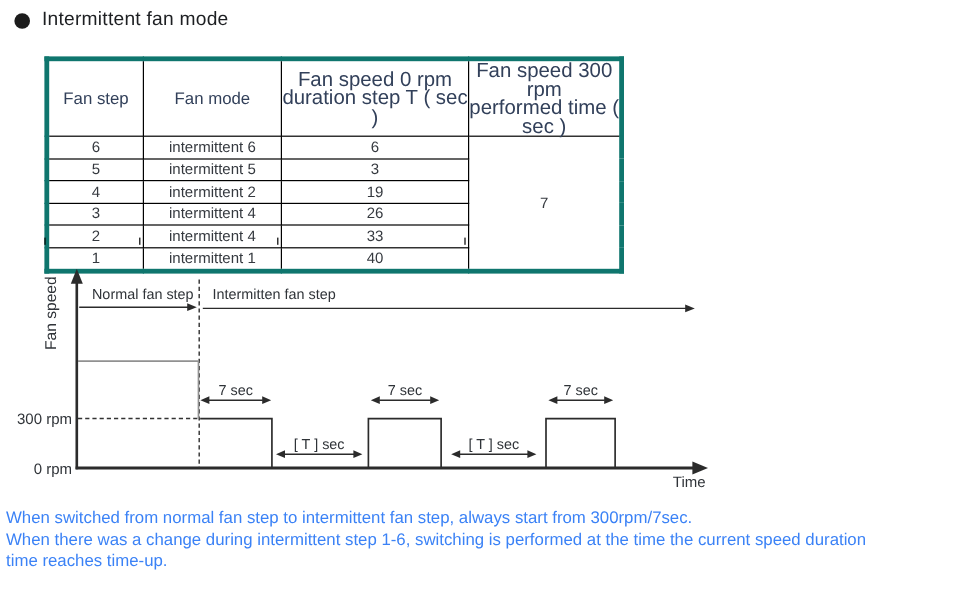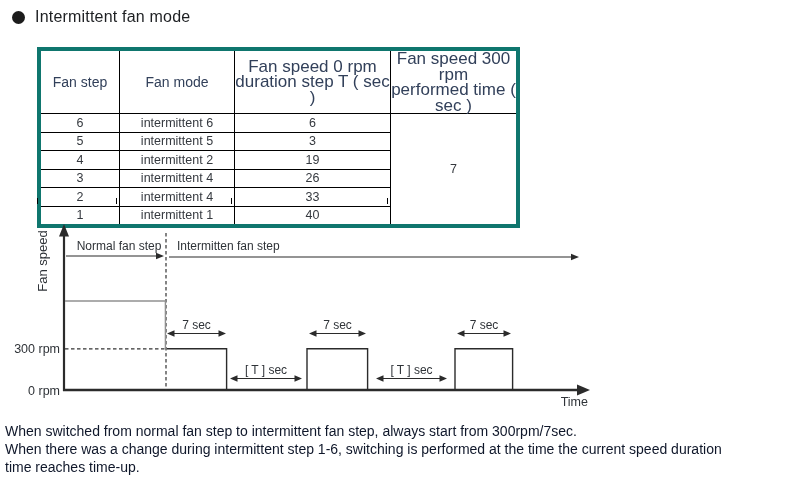--- a/index.html
+++ b/index.html
@@ -23,21 +23,21 @@
   .fan-table .c3{width:155px;}
   .fan-table .c4{width:125px;}
   .hdr2{font-size:17px;line-height:15.5px;display:block;}
   .fan-table tbody td{height:17.5px;font-size:12.5px;color:#35393f;}
   .merged-cell{font-size:12.5px;color:#35404f;}
   .stub{position:absolute;width:1px;height:6px;background:#000;top:198px;}
   
   .diagram-svg{position:absolute;left:0;top:220px;}
   .diagram-svg text{fill:#2f3338;}
   
-  .notes{position:absolute;left:5px;top:422px;width:740px;font-size:14px;line-height:18px;color:#0f172a;}
+  .notes{position:absolute;left:5px;top:422px;width:740px;font-size:14px;line-height:18px;color:#3b82f6;}
   .notes p{margin:0;}
 </style>
 </head>
 <body>
 
 <div class="page">
 
   <div class="title-row">
     <span class="bullet"></span>
     <span class="title-text">Intermittent fan mode</span>

